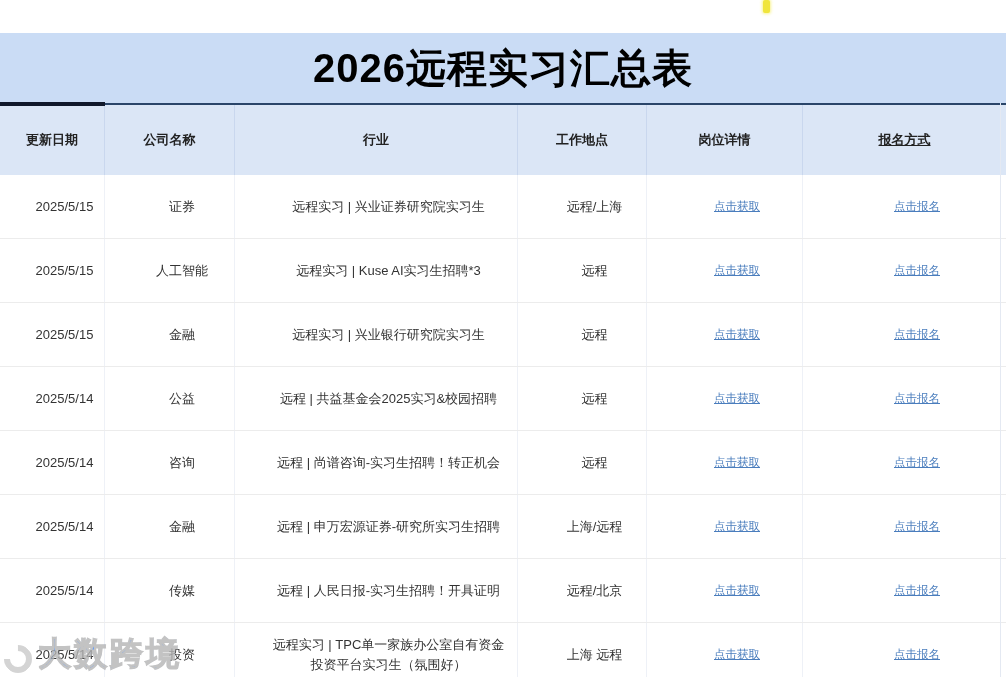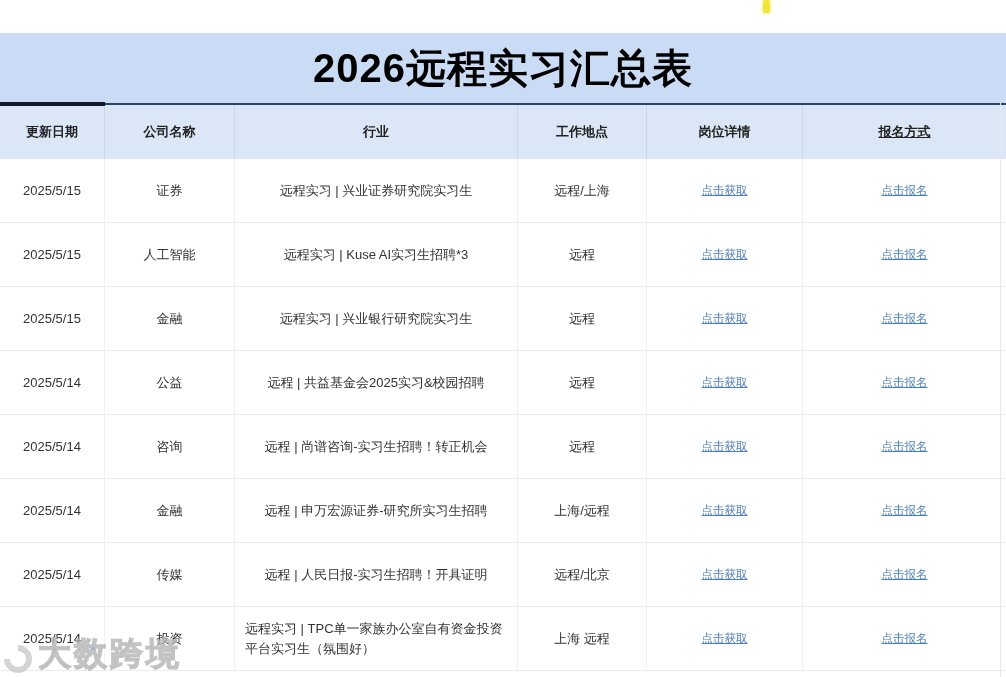--- a/index.html
+++ b/index.html
@@ -14,31 +14,31 @@
                  background:#f0e53c; border-radius:2px;
                  box-shadow:0 0 3px 1px rgba(246,240,120,.8); }
 
   
   .banner { height:70px; background:#cadcf5; display:flex; align-items:center; justify-content:center; }
   .banner h1 { font-size:40px; font-weight:900; color:#000; letter-spacing:1px; }
 
   
   .grid { display:grid; grid-template-columns:105px 130px 283px 129px 156px 203px; width:1006px; }
 
-  .header-row { position:relative; height:56px; background:#dbe6f6; border-top:2px solid #2a4569; }
+  .header-row { position:relative; height:72px; background:#dbe6f6; border-top:2px solid #2a4569; }
   .header-row::before { content:""; position:absolute; left:0; top:-3px; width:105px; height:4px; background:#10182b; }
   .hcell { display:flex; align-items:center; justify-content:center;
            font-size:13px; font-weight:bold; color:#222222;
            border-right:1px solid #c9d7ee; }
   .hcell:last-child { border-right:none;text-decoration:underline; }
 
   .row { height:64px; background:#ffffff; border-bottom:1px solid #ececec; }
-  .cell { display:flex; align-items:center; justify-content:center; 
+  .cell { display:flex; align-items:center; justify-content:center; text-align:center;
           font-size:13px; color:#333333; line-height:1.5; padding:0 10px;
-          border-right:1px solid #eef1f7; }
+          border-right:1px solid #eef1f7;margin-left:25px; }
   .cell:last-child { border-right:none; }
 
   .link { color:#4a7dbd; text-decoration:underline; font-size:11.5px; cursor:pointer; }
 
   .right-line { position:absolute; left:1000px; top:103px; bottom:0; width:1px; background:#e4e9f2; pointer-events:none; }
 
   
   .watermark { position:absolute; left:4px; bottom:0px; display:flex; align-items:flex-end; gap:6px;
                z-index:5; pointer-events:none; opacity:.8; }
   .wm-logo { width:28px; height:28px; margin-bottom:4px;

